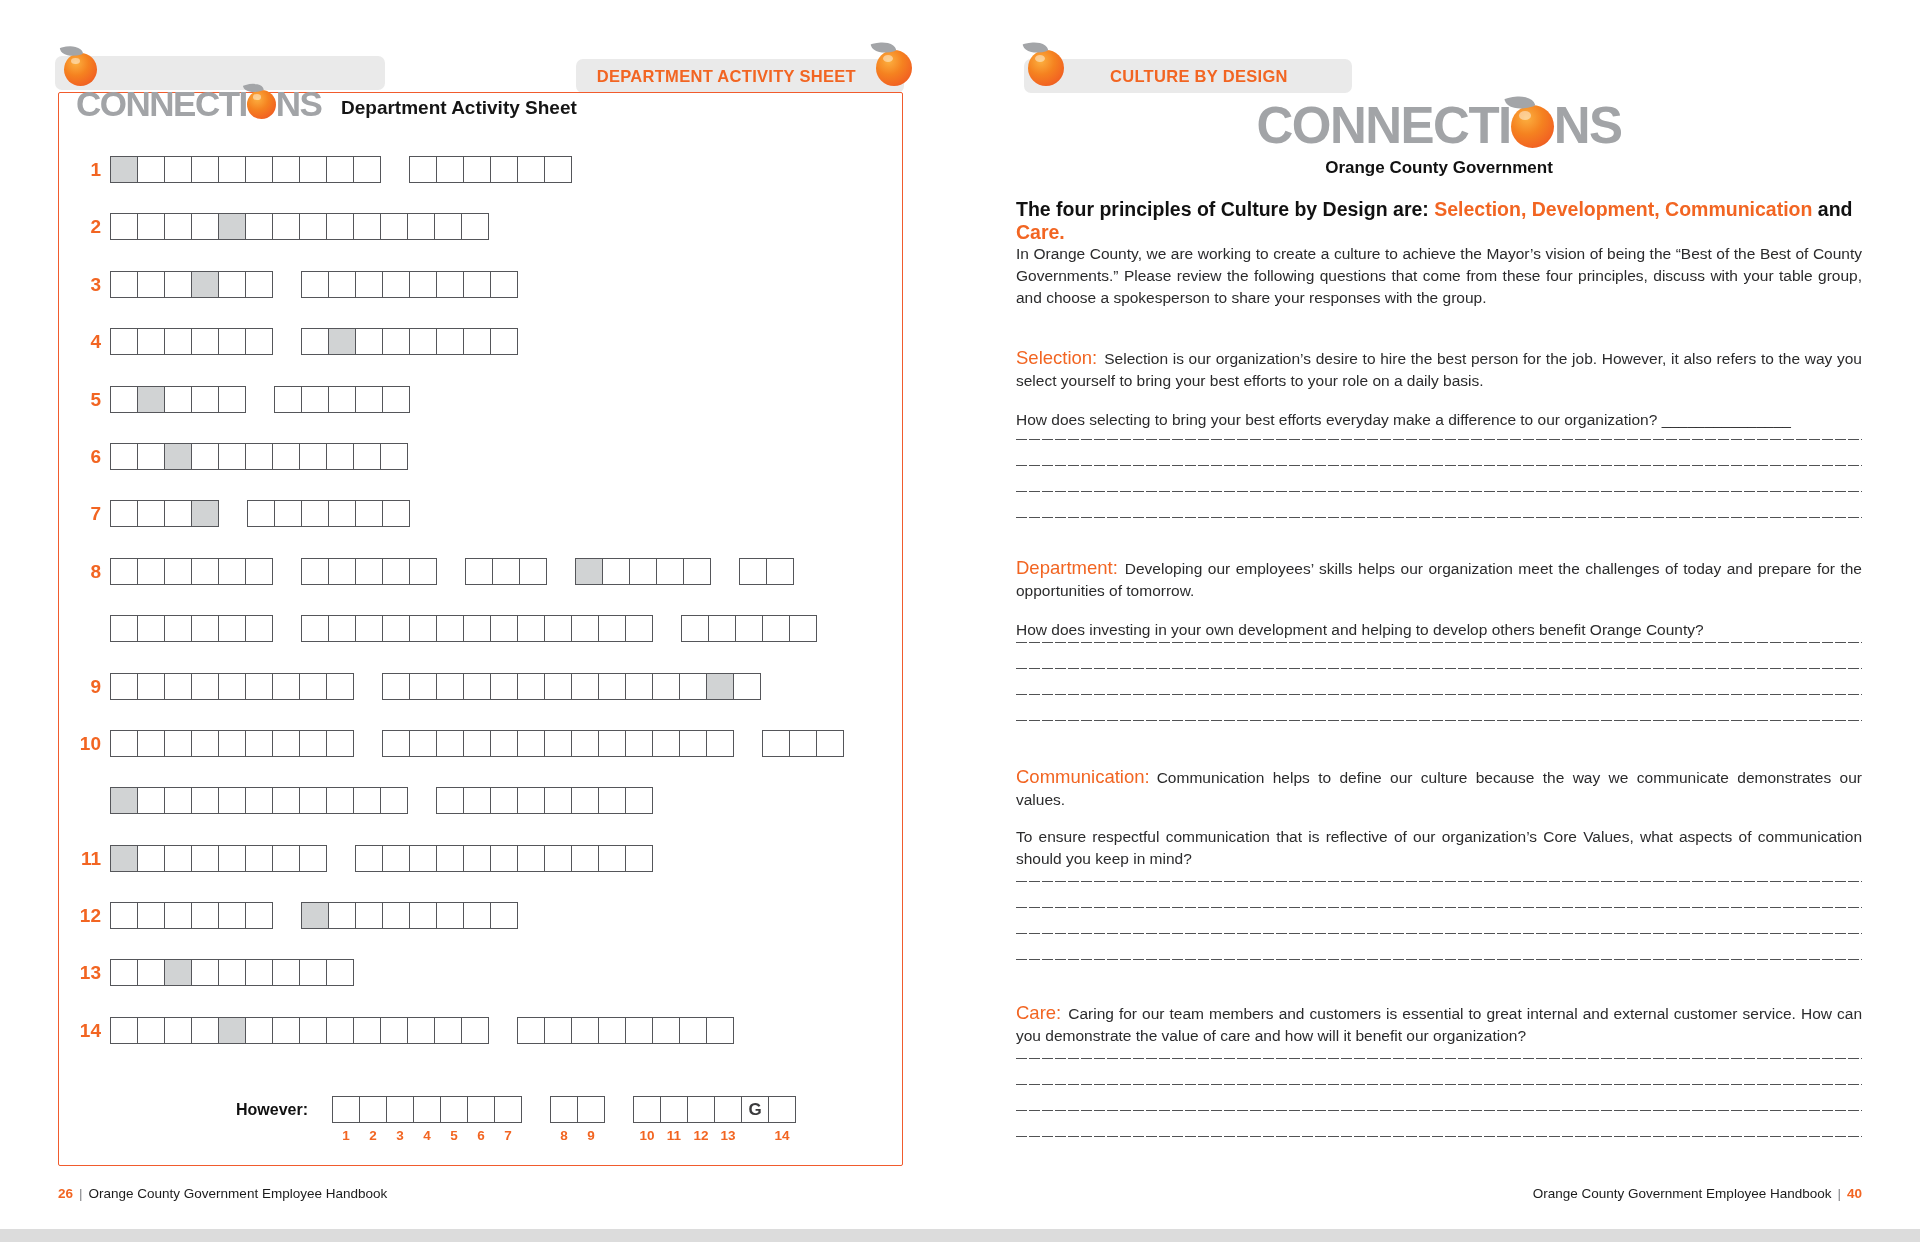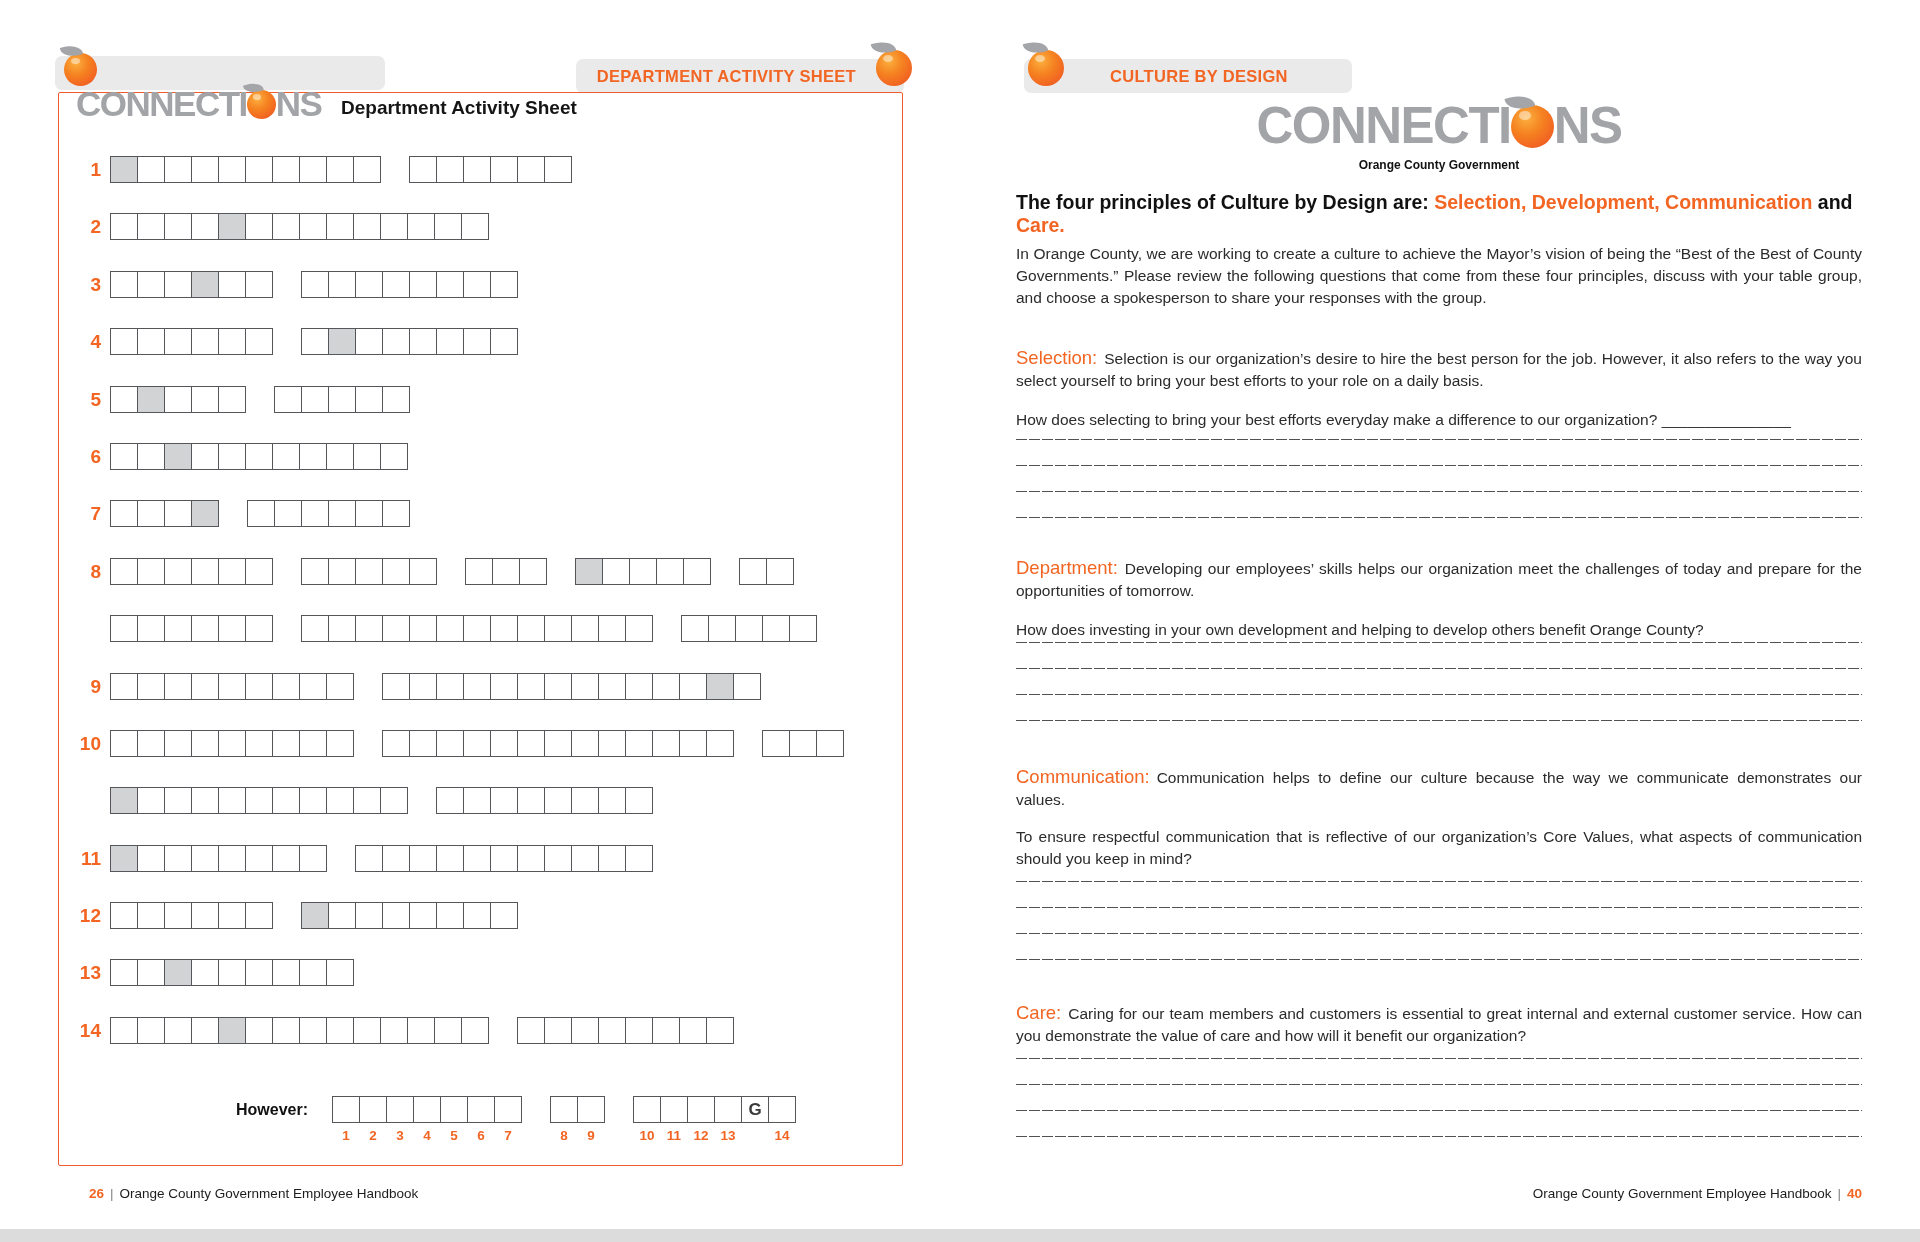--- a/index.html
+++ b/index.html
@@ -59,38 +59,38 @@
   .ph-cell { width:28px; display:flex; flex-direction:column; align-items:center; margin-left:-1px; flex:0 0 auto; }
   .ph-cell:first-child { margin-left:0; }
   .ph-box { width:28px; height:27px; border:1px solid #55565a; background:#fff; font-size:17px;
             font-weight:bold; text-align:center; line-height:25px; color:#3a3a3c; }
   .ph-num { margin-top:5px; font-size:13.5px; font-weight:bold; color:#f26522; height:16px; }
 
   
   .rp { position:absolute; left:1016px; width:846px; }
   #logo-block { top:96px; text-align:center; }
   #logo-right { font-size:51px; }
-  #logo-sub { margin-top:3px; font-size:12px; font-weight:bold; color:#111; }
-  #heading { top:191px; font-size:19.5px; font-weight:bold; color:#111; }
+  #logo-sub { margin-top:3px; font-size:17px; font-weight:bold; color:#111; }
+  #heading { top:198px; font-size:19.5px; font-weight:bold; color:#111; }
   .hl-orange { color:#f26522; }
   .body-text { font-size:15.5px; line-height:22px; color:#2b2b2c; text-align:justify; }
   .q-left { text-align:left; }
   .sec-label { font-size:18.5px; color:#f26522; margin-right:7px; }
   #intro { top:243px; }
   #sel-text  { top:347px; }  #sel-q  { top:409px; }  #sel-lines  { top:414px; }
   #dev-text  { top:557px; }  #dev-q  { top:619px; }  #dev-lines  { top:617px; }
   #comm-text { top:766px; }  #comm-q { top:826px; }  #comm-lines { top:856px; }
   #care-text { top:1002px; }                          #care-lines { top:1033px; }
   .uline { height:26px;
     background-image:repeating-linear-gradient(90deg,#515254 0px,#515254 11px,transparent 11px,transparent 13px);
     background-repeat:no-repeat; background-position:left bottom; background-size:100% 1px; }
 
   
   .footer { position:absolute; top:1186px; font-size:13.5px; color:#1c1c1c; }
-  #footer-left { left:58px;margin-left:31px; }
+  #footer-left { left:58px; }
   #footer-right { right:58px; text-align:right; }
   .page-num { color:#f26522; font-weight:bold; }
   .footer-sep { color:#808285; margin:0 6px; }
 </style>
 </head>
 <body>
 
 <div id="canvas">
 
   <div class="tab" id="tab-blank"></div>

